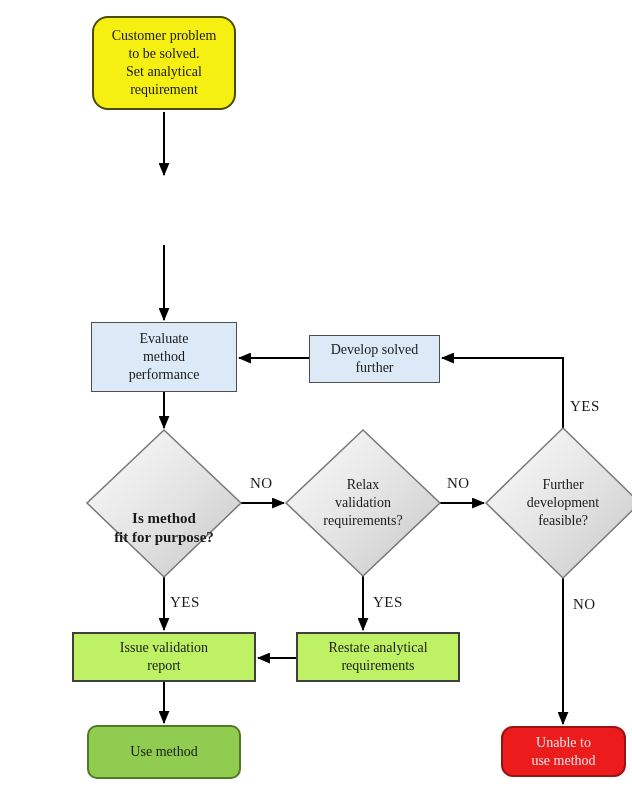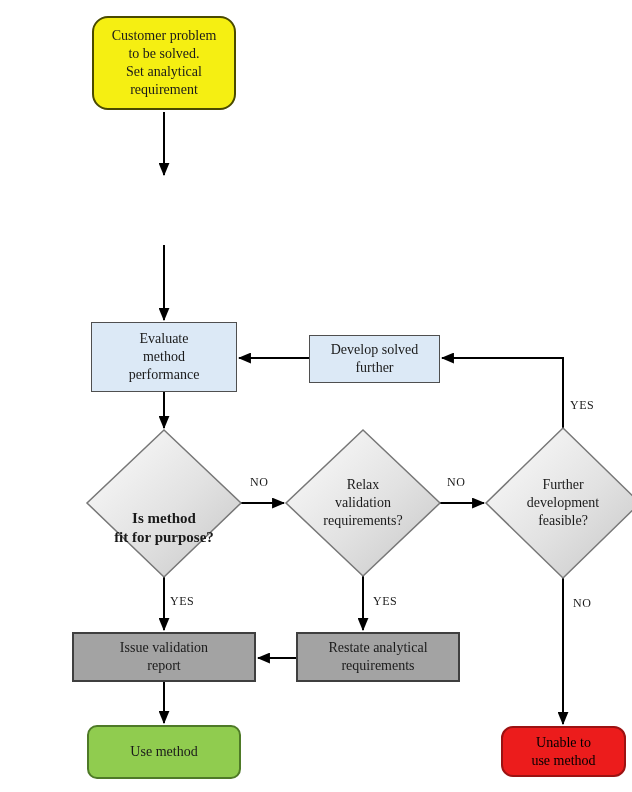--- a/index.html
+++ b/index.html
@@ -36,56 +36,56 @@
     left: 64px; top: 16px; width: 144px; height: 94px;
     background: #f5ef12;
     border: 2px solid #4a4a00;
     border-radius: 16px;
   }
   .process { background: #dce9f6; border: 1.5px solid #4f4f4f; }
   .process-identify { left: 46px; top: 177px; width: 180px; height: 68px; }
   .process-evaluate { left: 63px; top: 322px; width: 146px; height: 70px; }
   .process-develop  { left: 281px; top: 335px; width: 131px; height: 48px; }
 
-  .io-box { background: #a3a3a3; border: 2px solid #3f3f3f; }
+  .io-box { background: #bef264; border: 2px solid #3f3f3f; }
   .io-issue   { left: 44px; top: 632px; width: 184px; height: 50px; }
   .io-restate { left: 268px; top: 632px; width: 164px; height: 50px; }
 
   .terminator-use {
     left: 59px; top: 725px; width: 154px; height: 54px;
     background: #90cc4f;
     border: 2px solid #4e7a27;
     border-radius: 10px;
   }
   .terminator-unable {
     left: 473px; top: 726px; width: 125px; height: 51px;
     background: #ec1c1c;
     border: 2px solid #9c1212;
     border-radius: 12px;
-    color: #000000;
+    color: #e5e5e5;
   }
 
   .diamond-label {
     position: absolute;
     display: flex;
     align-items: center;
     justify-content: center;
     text-align: center;
     white-space: pre-line;
     font-size: 14px;
     line-height: 1.3;
     pointer-events: none;
   }
   .dlabel-1 { left: 56px;  top: 468px; width: 160px; height: 120px; font-weight: bold; font-size: 15px; }
   .dlabel-2 { left: 255px; top: 443px; width: 160px; height: 120px; }
   .dlabel-3 { left: 455px; top: 443px; width: 160px; height: 120px; }
 
   .edge-label {
     position: absolute;
-    font-size: 12px;
+    font-size: 15px;
     letter-spacing: 0.5px;
   }
   .lbl-no1  { left: 222px; top: 475px; }
   .lbl-no2  { left: 419px; top: 475px; }
   .lbl-yes3 { left: 542px; top: 398px; }
   .lbl-yes1 { left: 142px; top: 594px; }
   .lbl-yes2 { left: 345px; top: 594px; }
   .lbl-no3  { left: 545px; top: 596px; }
 </style>
 </head>

